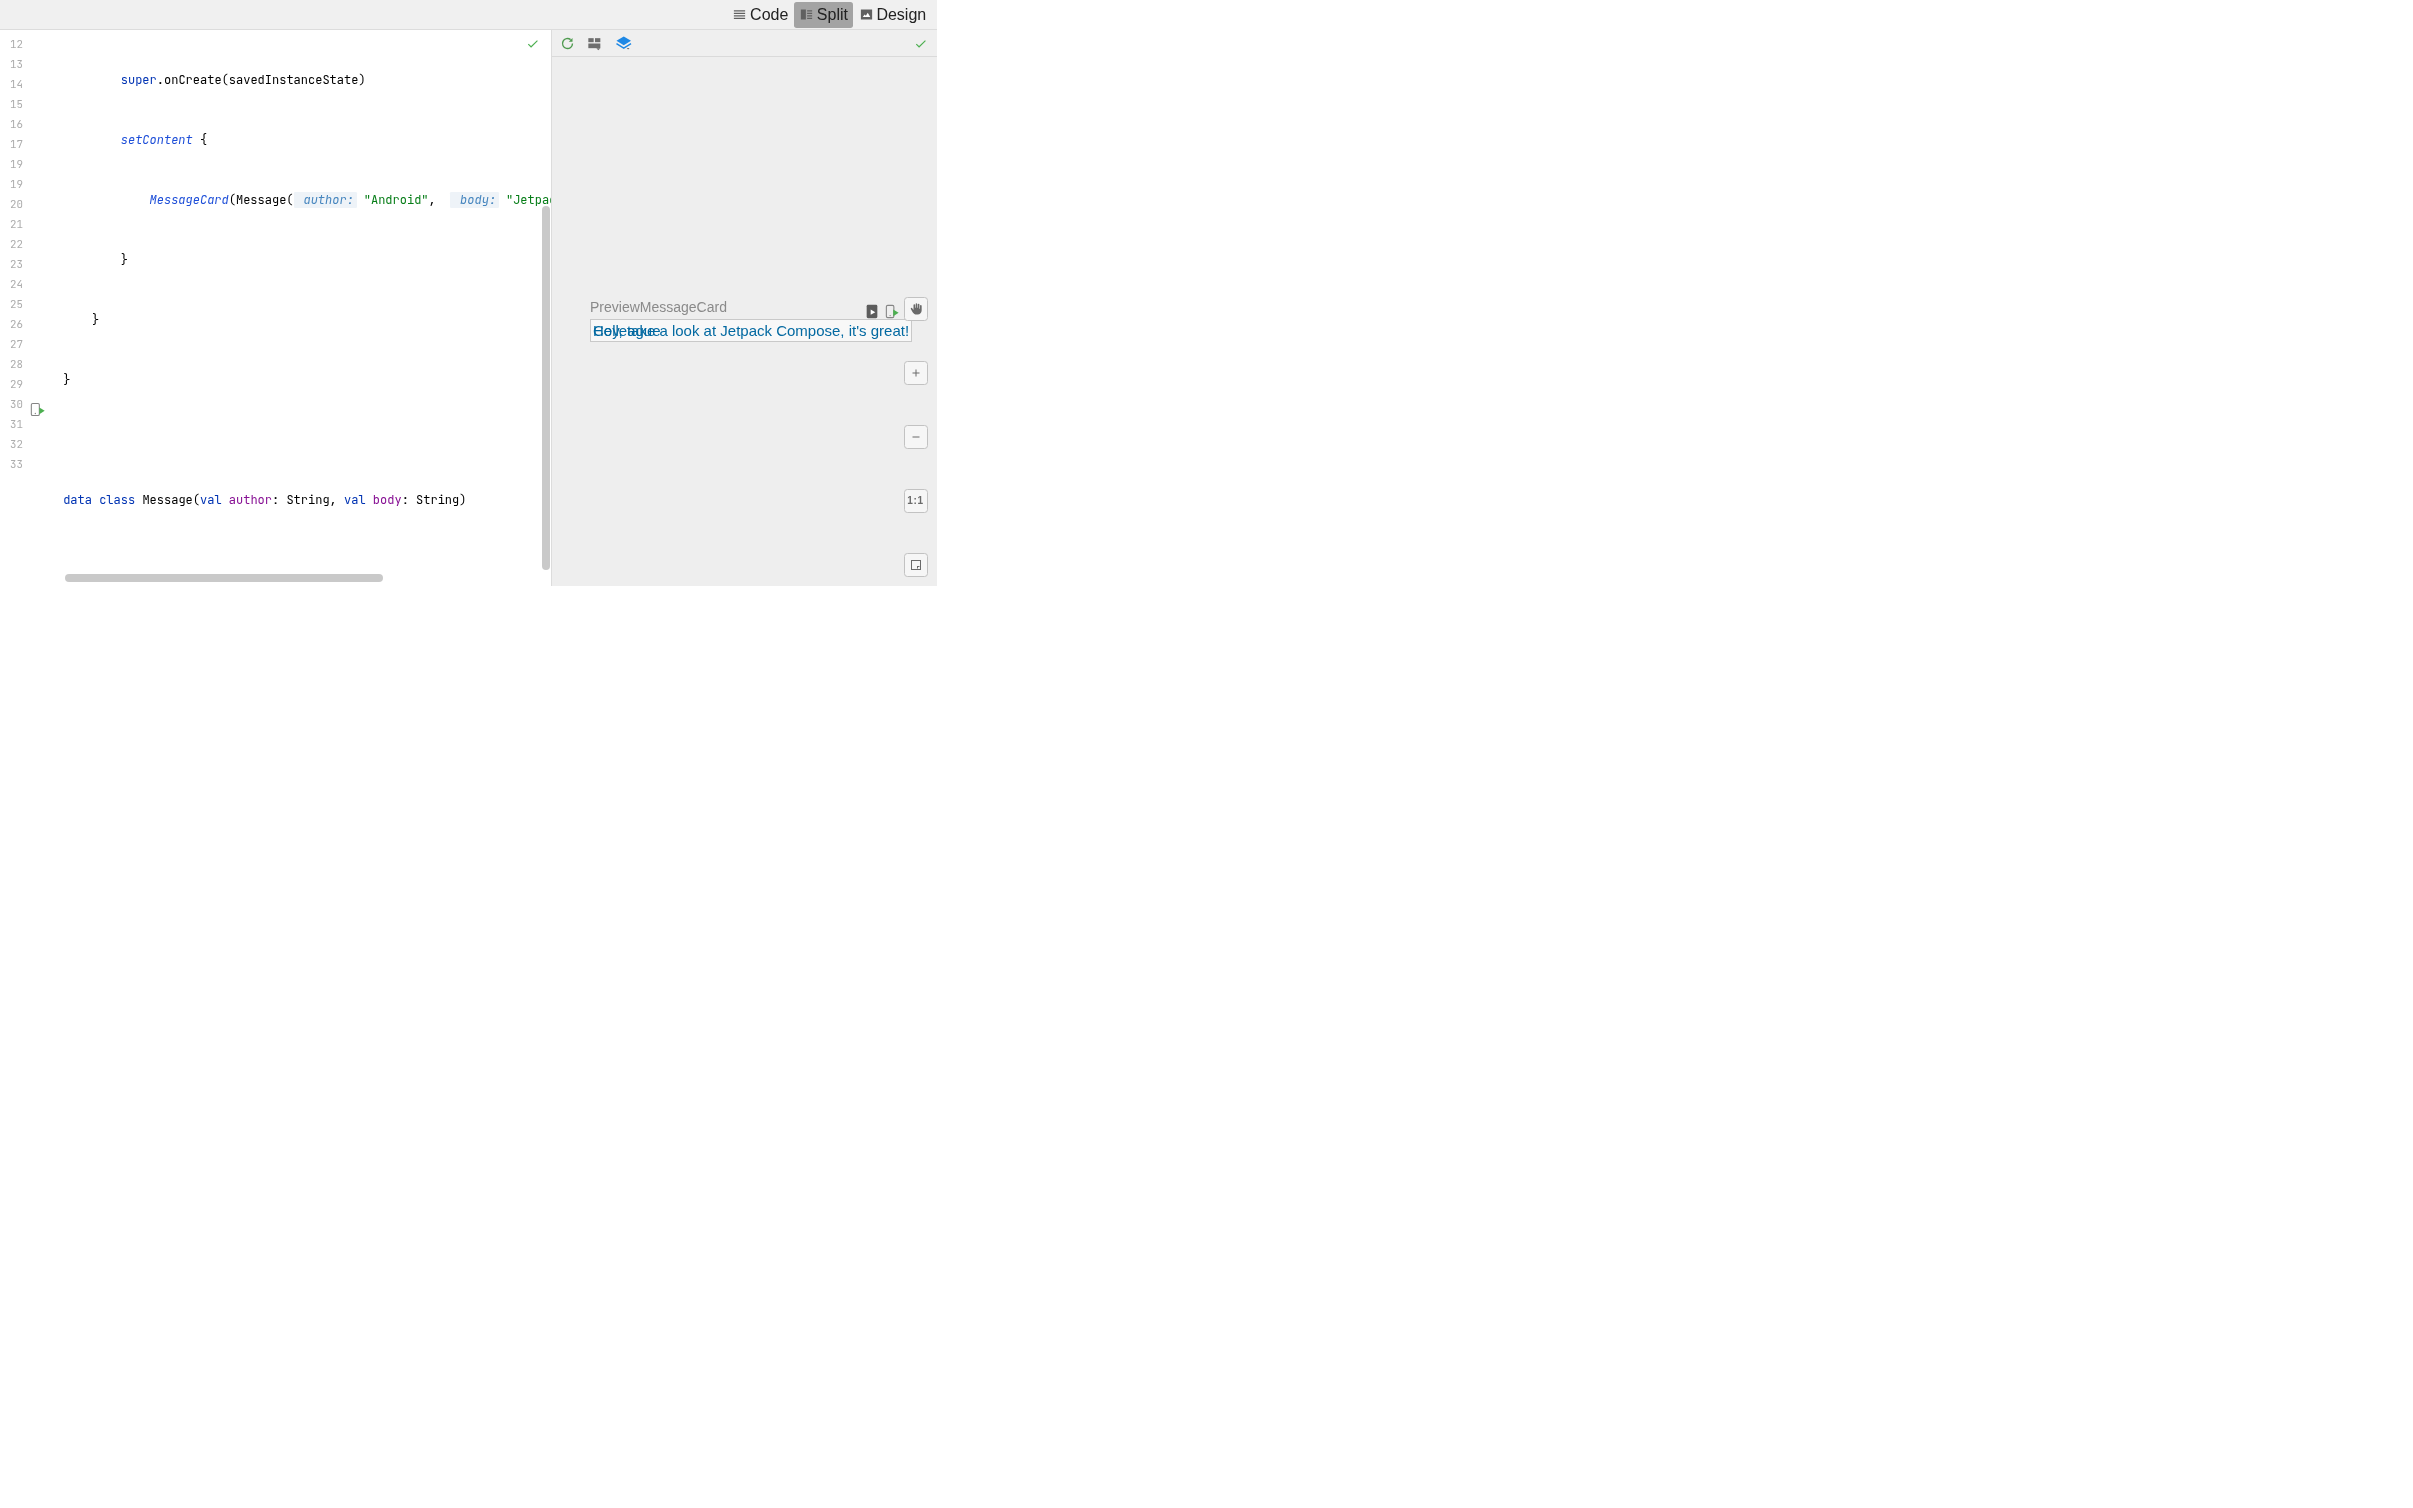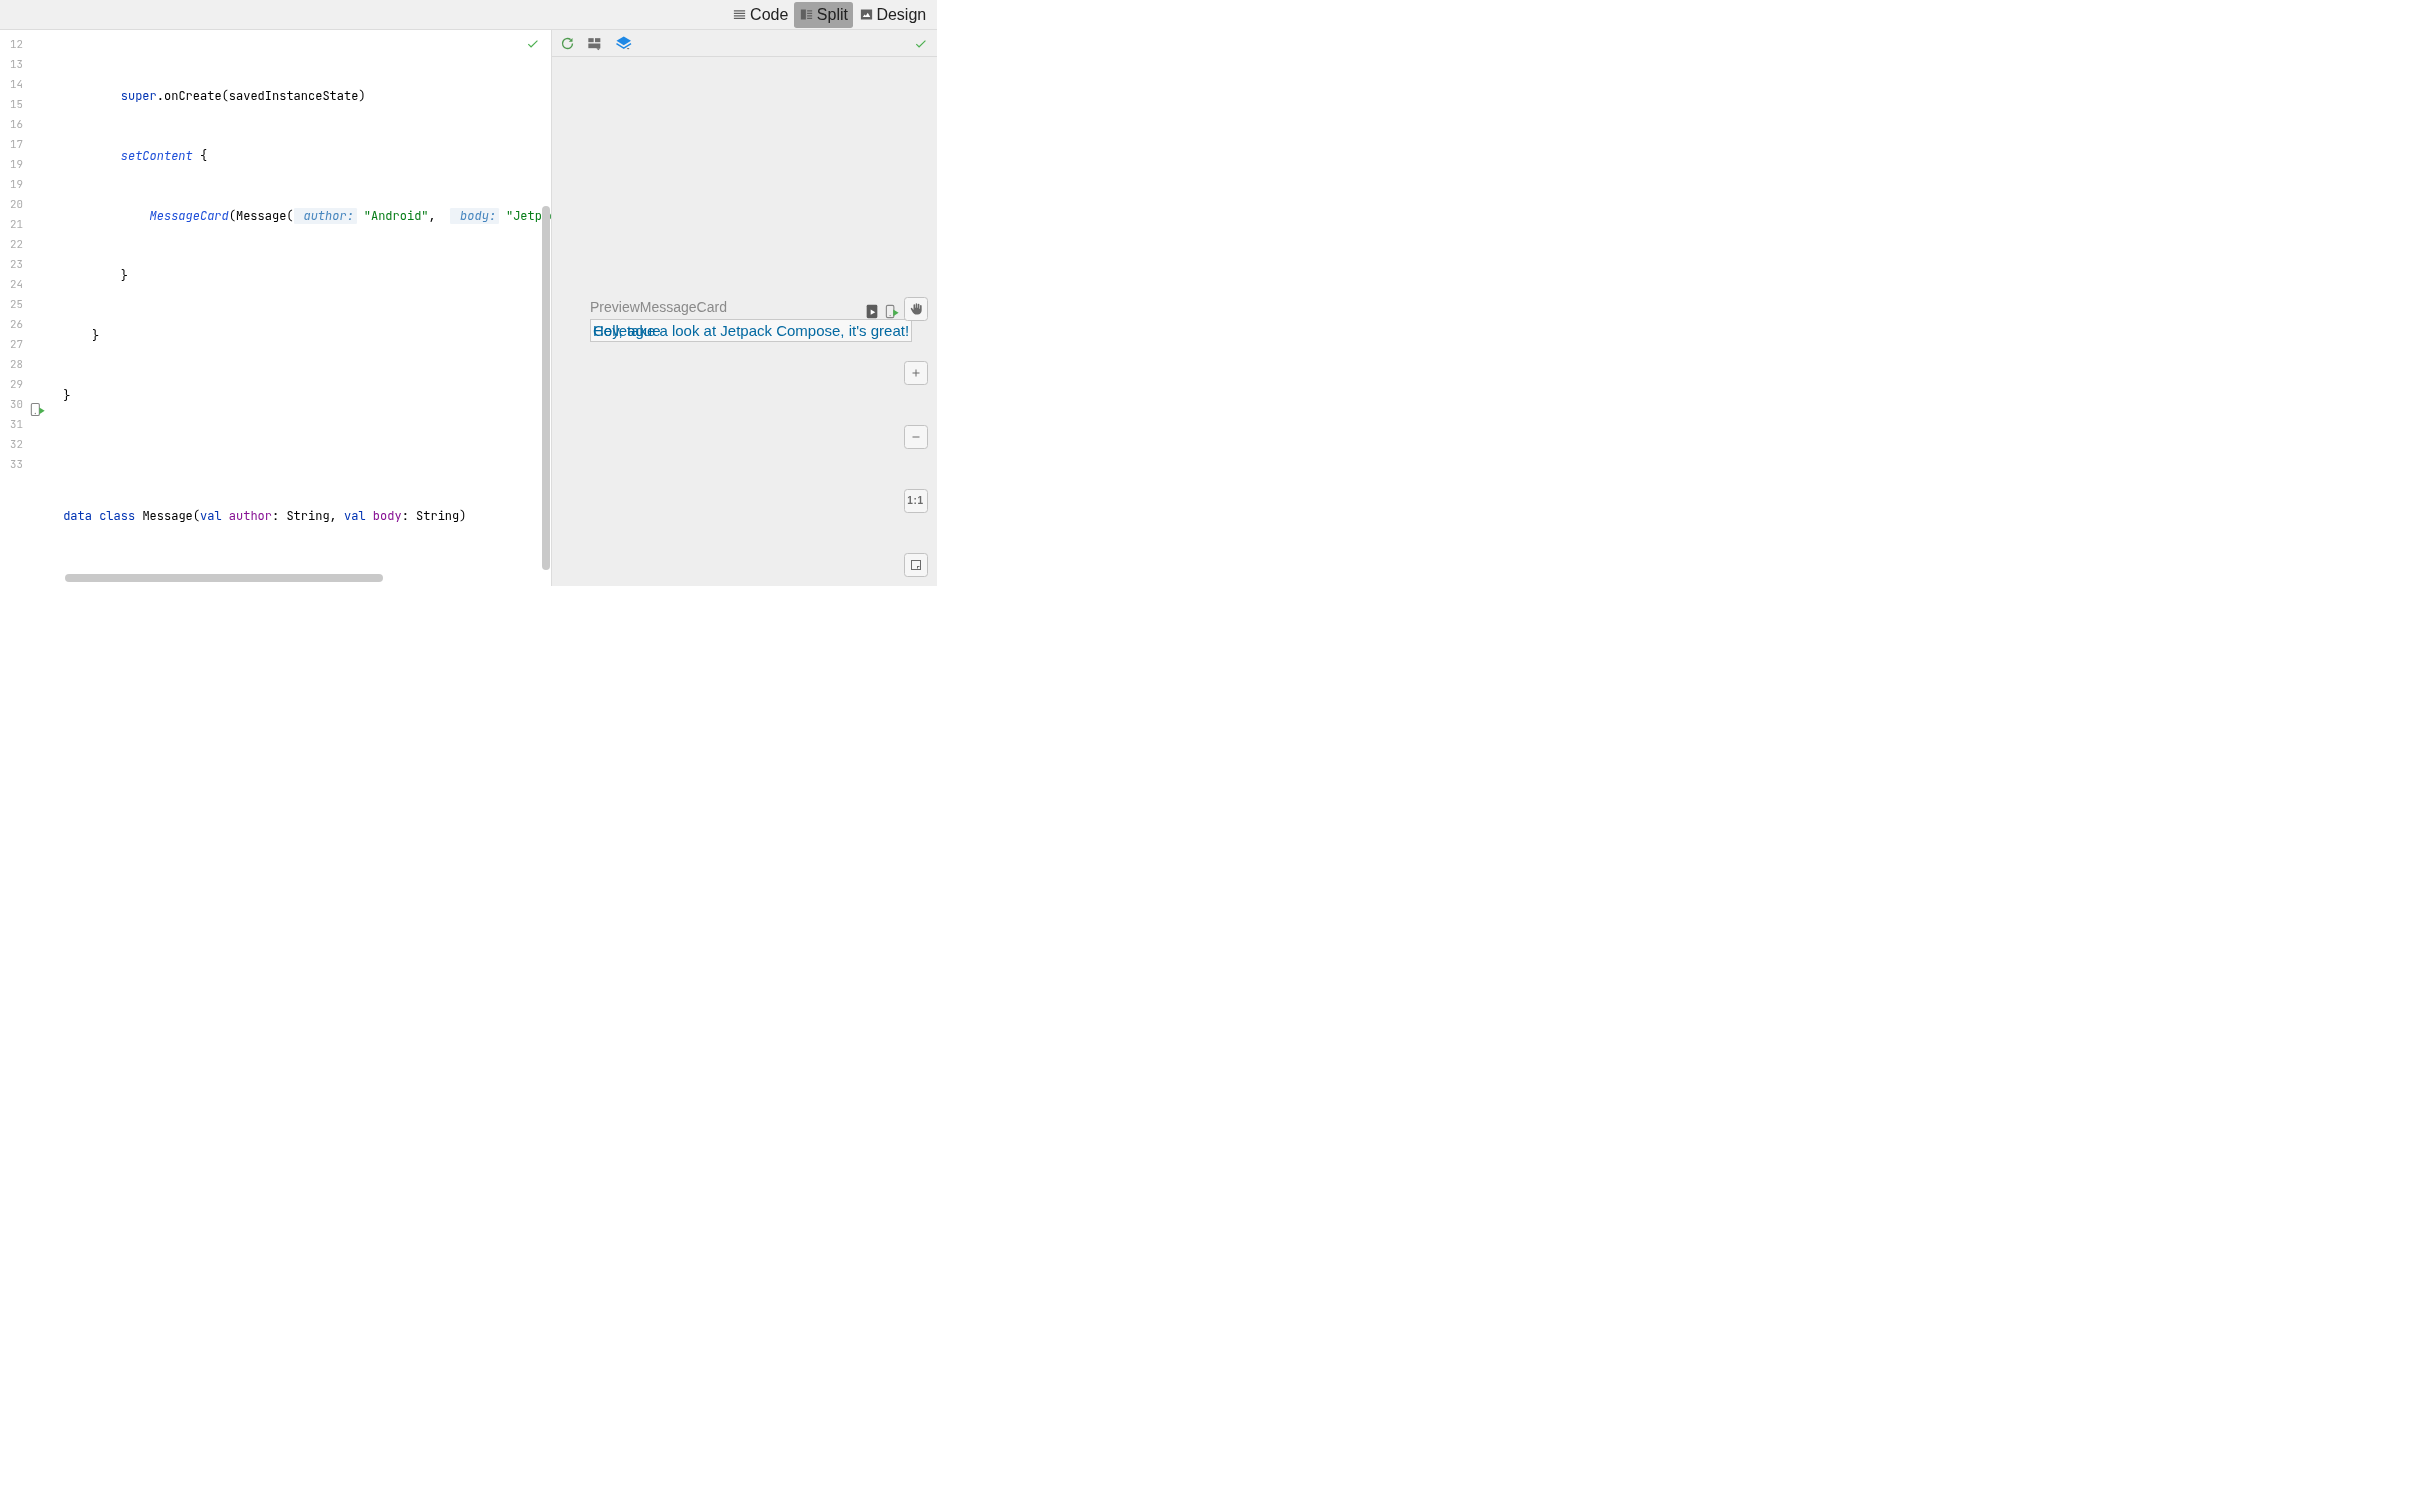--- a/index.html
+++ b/index.html
@@ -16,21 +16,21 @@
   .main { display: flex; height: calc(100% - 30px); }
   .editor-pane { width: 551px; position: relative; background: #fff; }
   .preview-pane { flex: 1; background: #eeeeee; border-left: 0.7px solid #dcdcdc; position: relative; }
 
   
   .editor-body { display: flex; height: 100%; font-family: "JetBrains Mono","Menlo","Consolas",monospace; font-size: 12px; line-height: 20px; position: relative; }
   .gutter { width: 25.6px; text-align: right; padding-top: 4px; color: #adadad; font-size: 10.8px; user-select: none; }
   .gutter div { padding-right: 2.7px; }
   .gutter-icons { width: 25.6px; position: relative; }
   .run-icon { position: absolute; left: 4px; top: 372px; }
-  .code { padding-top: 16px; padding-left: 12px; white-space: pre; overflow: hidden; width: calc(100% - 51px); }
+  .code { padding-top: 0; padding-left: 12px; white-space: pre; overflow: hidden; width: calc(100% - 51px); }
   .code .line { height: 20px; }
 
   .kw { color: #0033b3; }
   .call-it { color: #1d4ed8; font-style: italic; }
   .str { color: #067d17; }
   .param { color: #4585be; font-style: italic; background: #eef3f8; padding: 0 2.7px; border-radius: 1.3px; }
   .prop { color: #871094; }
 
   .vscroll { position: absolute; right: 1.3px; top: 176px; width: 8px; height: 364px; background: #c9c9c9; border-radius: 4px; }
   .hscroll { position: absolute; left: 65px; bottom: 4px; width: 318px; height: 8px; background: #c9c9c9; border-radius: 4px; }

